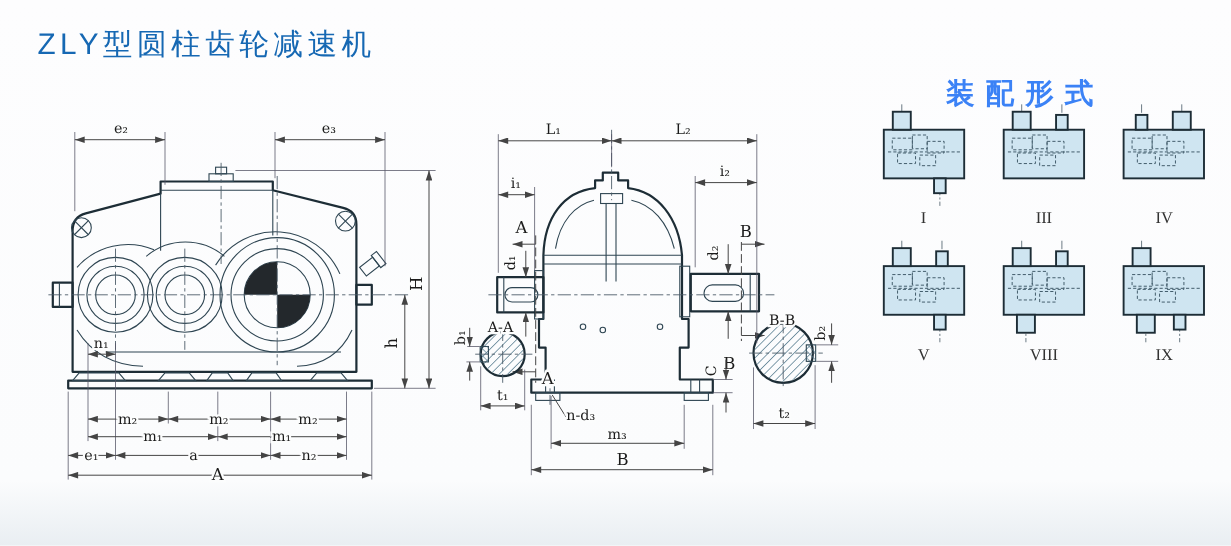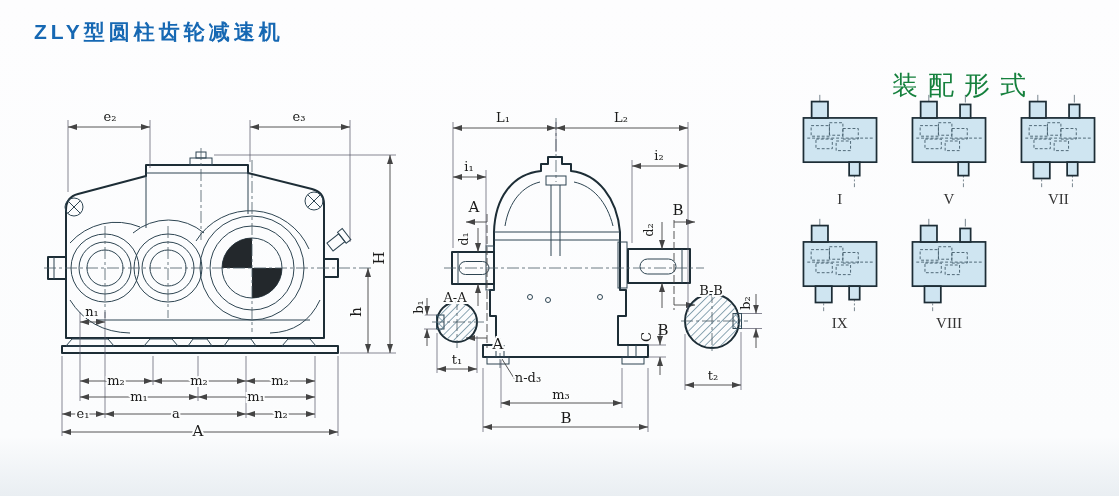--- a/index.html
+++ b/index.html
@@ -2,26 +2,26 @@
 <html><head>
 <meta charset="utf-8">
 <style>
   html,body{margin:0;padding:0;}
   body{
     width:1119px;height:496px;position:relative;overflow:hidden;
     background:linear-gradient(180deg,#fdfdfe 0%,#fbfcfd 88%,#e9eef2 100%);
     font-family:"Liberation Sans",sans-serif;
   }
   #main-title{
-    position:absolute;left:34px;top:4px;font-size:21px;font-weight:bold;
+    position:absolute;left:34px;top:4px;font-size:27px;font-weight:normal;
     color:#1668b3;letter-spacing:4px;white-space:nowrap;
   }
   #asm-title{
-    position:absolute;left:860px;top:46px;font-size:26px;font-weight:normal;
-    color:#15803d;letter-spacing:10px;white-space:nowrap;margin-left:32px;
+    position:absolute;left:860px;top:46px;font-size:26px;font-weight:bold;
+    color:#3b82f6;letter-spacing:10px;white-space:nowrap;
   }
   #drawing-svg{position:absolute;left:0;top:0;}
   #assembly-grid{
     position:absolute;left:788px;top:92px;width:322px;
     display:grid;grid-template-columns:repeat(3,1fr);column-gap:6px;row-gap:8px;
   }
   .asm-cell{display:flex;flex-direction:column;align-items:center;}
   .asm-cell svg{width:100px;height:98px;}
   .asm-label{font-family:"Liberation Serif",serif;font-size:15px;color:#333;margin-top:1px;}
   .abody{fill:#cfe5f1;stroke:#1d2d36;stroke-width:1.8;}
@@ -341,20 +341,56 @@
           <rect x="48" y="50" width="15" height="10"></rect>
           <line x1="18" y1="47" x2="88" y2="47"></line>
         </g>
       </svg>
       <div class="asm-label">I</div>
     </div>
     <div class="asm-cell">
       <svg viewBox="0 0 104 100">
         <line class="acl" x1="31" y1="2" x2="31" y2="48"></line>
         <line class="acl" x1="69" y1="2" x2="69" y2="48"></line>
+        <rect class="abody" x="14" y="26" width="76" height="46"></rect>
+        <rect class="abody" x="22.5" y="9" width="17" height="17"></rect>
+        <rect class="abody" x="63.5" y="12" width="11" height="14"></rect>
+        <g class="adash">
+          <rect x="22" y="34" width="19" height="11"></rect>
+          <rect x="41" y="31" width="14" height="13"></rect>
+          <rect x="55" y="37" width="16" height="11"></rect>
+          <rect x="27" y="48" width="17" height="10"></rect>
+          <rect x="48" y="50" width="15" height="10"></rect>
+          <line x1="18" y1="47" x2="88" y2="47"></line>
+        </g>
+      </svg>
+      <div class="asm-label">III</div>
+    </div>
+    <div class="asm-cell">
+      <svg viewBox="0 0 104 100">
+        <line class="acl" x1="31" y1="2" x2="31" y2="48"></line>
+        <line class="acl" x1="69" y1="2" x2="69" y2="48"></line>
+        <rect class="abody" x="14" y="26" width="76" height="46"></rect>
+        <rect class="abody" x="25.5" y="12" width="11" height="14"></rect>
+        <rect class="abody" x="60.5" y="9" width="17" height="17"></rect>
+        <g class="adash">
+          <rect x="22" y="34" width="19" height="11"></rect>
+          <rect x="41" y="31" width="14" height="13"></rect>
+          <rect x="55" y="37" width="16" height="11"></rect>
+          <rect x="27" y="48" width="17" height="10"></rect>
+          <rect x="48" y="50" width="15" height="10"></rect>
+          <line x1="18" y1="47" x2="88" y2="47"></line>
+        </g>
+      </svg>
+      <div class="asm-label">IV</div>
+    </div>
+    <div class="asm-cell">
+      <svg viewBox="0 0 104 100">
+        <line class="acl" x1="31" y1="2" x2="31" y2="48"></line>
+        <line class="acl" x1="69" y1="2" x2="69" y2="48"></line>
         <line class="acl" x1="67" y1="52" x2="67" y2="98"></line>
         <rect class="abody" x="14" y="26" width="76" height="46"></rect>
         <rect class="abody" x="22.5" y="9" width="17" height="17"></rect>
         <rect class="abody" x="63.5" y="12" width="11" height="14"></rect>
         <rect class="abody" x="61.5" y="72" width="11" height="14"></rect>
         <g class="adash">
           <rect x="22" y="34" width="19" height="11"></rect>
           <rect x="41" y="31" width="14" height="13"></rect>
           <rect x="55" y="37" width="16" height="11"></rect>
           <rect x="27" y="48" width="17" height="10"></rect>
@@ -362,36 +398,34 @@
           <line x1="18" y1="47" x2="88" y2="47"></line>
         </g>
       </svg>
       <div class="asm-label">V</div>
     </div>
     <div class="asm-cell">
       <svg viewBox="0 0 104 100">
         <line class="acl" x1="31" y1="2" x2="31" y2="48"></line>
         <line class="acl" x1="69" y1="2" x2="69" y2="48"></line>
         <line class="acl" x1="35" y1="52" x2="35" y2="98"></line>
-        <line class="acl" x1="67" y1="52" x2="67" y2="98"></line>
         <rect class="abody" x="14" y="26" width="76" height="46"></rect>
         <rect class="abody" x="22.5" y="9" width="17" height="17"></rect>
         <rect class="abody" x="63.5" y="12" width="11" height="14"></rect>
         <rect class="abody" x="26.5" y="72" width="17" height="17"></rect>
-        <rect class="abody" x="61.5" y="72" width="11" height="14"></rect>
-        <g class="adash">
-          <rect x="22" y="34" width="19" height="11"></rect>
-          <rect x="41" y="31" width="14" height="13"></rect>
-          <rect x="55" y="37" width="16" height="11"></rect>
-          <rect x="27" y="48" width="17" height="10"></rect>
-          <rect x="48" y="50" width="15" height="10"></rect>
-          <line x1="18" y1="47" x2="88" y2="47"></line>
-        </g>
-      </svg>
-      <div class="asm-label">VII</div>
+        <g class="adash">
+          <rect x="22" y="34" width="19" height="11"></rect>
+          <rect x="41" y="31" width="14" height="13"></rect>
+          <rect x="55" y="37" width="16" height="11"></rect>
+          <rect x="27" y="48" width="17" height="10"></rect>
+          <rect x="48" y="50" width="15" height="10"></rect>
+          <line x1="18" y1="47" x2="88" y2="47"></line>
+        </g>
+      </svg>
+      <div class="asm-label">VIII</div>
     </div>
     <div class="asm-cell">
       <svg viewBox="0 0 104 100">
         <line class="acl" x1="31" y1="2" x2="31" y2="48"></line>
         <line class="acl" x1="35" y1="52" x2="35" y2="98"></line>
         <line class="acl" x1="67" y1="52" x2="67" y2="98"></line>
         <rect class="abody" x="14" y="26" width="76" height="46"></rect>
         <rect class="abody" x="22.5" y="9" width="17" height="17"></rect>
         <rect class="abody" x="26.5" y="72" width="17" height="17"></rect>
         <rect class="abody" x="61.5" y="72" width="11" height="14"></rect>
@@ -399,33 +433,13 @@
           <rect x="22" y="34" width="19" height="11"></rect>
           <rect x="41" y="31" width="14" height="13"></rect>
           <rect x="55" y="37" width="16" height="11"></rect>
           <rect x="27" y="48" width="17" height="10"></rect>
           <rect x="48" y="50" width="15" height="10"></rect>
           <line x1="18" y1="47" x2="88" y2="47"></line>
         </g>
       </svg>
       <div class="asm-label">IX</div>
     </div>
-    <div class="asm-cell">
-      <svg viewBox="0 0 104 100">
-        <line class="acl" x1="31" y1="2" x2="31" y2="48"></line>
-        <line class="acl" x1="69" y1="2" x2="69" y2="48"></line>
-        <line class="acl" x1="35" y1="52" x2="35" y2="98"></line>
-        <rect class="abody" x="14" y="26" width="76" height="46"></rect>
-        <rect class="abody" x="22.5" y="9" width="17" height="17"></rect>
-        <rect class="abody" x="63.5" y="12" width="11" height="14"></rect>
-        <rect class="abody" x="26.5" y="72" width="17" height="17"></rect>
-        <g class="adash">
-          <rect x="22" y="34" width="19" height="11"></rect>
-          <rect x="41" y="31" width="14" height="13"></rect>
-          <rect x="55" y="37" width="16" height="11"></rect>
-          <rect x="27" y="48" width="17" height="10"></rect>
-          <rect x="48" y="50" width="15" height="10"></rect>
-          <line x1="18" y1="47" x2="88" y2="47"></line>
-        </g>
-      </svg>
-      <div class="asm-label">VIII</div>
-    </div>
   </div>
 
 </body></html>

